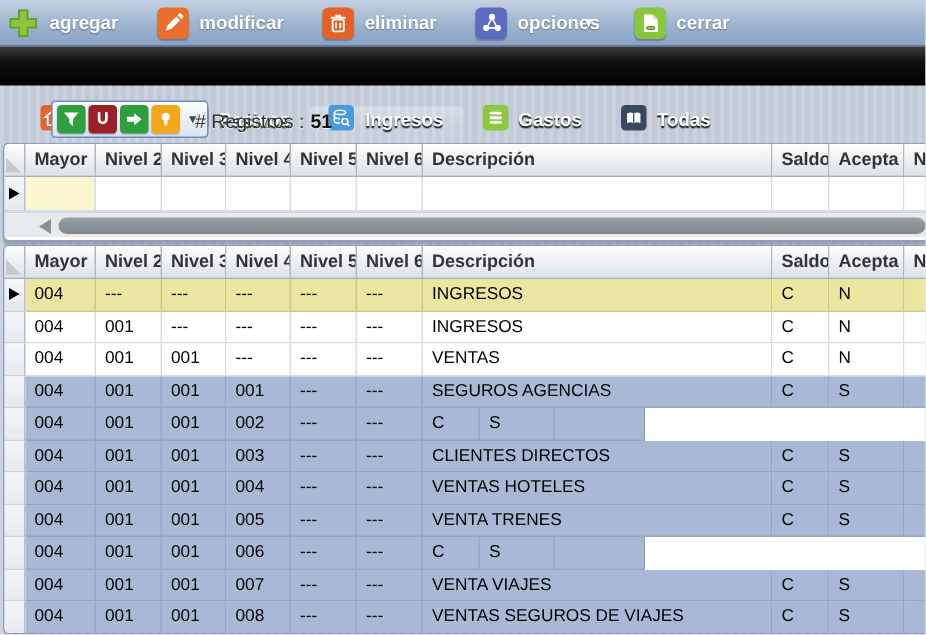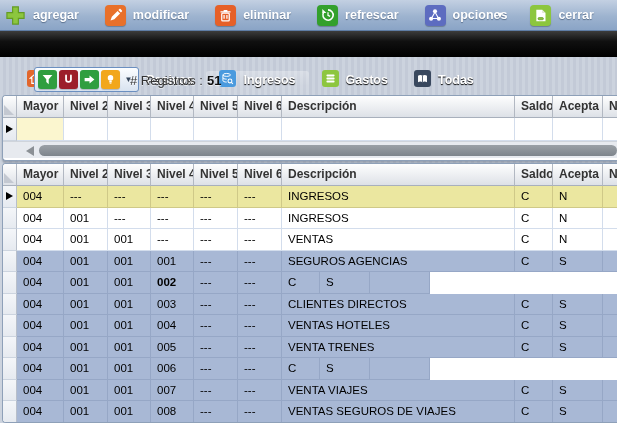--- a/index.html
+++ b/index.html
@@ -131,30 +131,20 @@
   <div class="tbtn">
     <span class="ticon" style="background:#e66028">
       <svg width="15" height="15" viewBox="0 0 18 18" fill="none" stroke="#fff" stroke-width="1.5">
           <rect x="4.5" y="6" width="9" height="9.5" rx="1.2"></rect>
           <path d="M3 4.5h12M7.5 4.5V3h3v1.5M7.3 8.5v4.5M10.7 8.5v4.5"></path>
         </svg>
     </span>
     <span class="tlabel">eliminar</span>
   </div>
 
-  <div class="tbtn">
-    <span class="ticon" style="background:#33a02c">
-      <svg width="16" height="16" viewBox="0 0 18 18" fill="none">
-          <path d="M9 3.2a5.8 5.8 0 1 1-5 2.9" stroke="#fff" stroke-width="1.8"></path>
-          <path d="M2.6 2.2v4.6h4.6z" fill="#fff"></path>
-          <path d="M9 6v3.4l2.4 1.2" stroke="#fff" stroke-width="1.4"></path>
-        </svg>
-    </span>
-    <span class="tlabel">refrescar</span>
-  </div>
 
   <div class="tbtn" style="margin-right:6px">
     <span class="ticon" style="background:#5d6cc0">
       <svg width="16" height="16" viewBox="0 0 18 18">
           <path d="M9 5.5L5 13M9 5.5L13 13M5 13h8" stroke="#fff" stroke-width="1.2" fill="none"></path>
           <circle cx="9" cy="4.8" r="2.3" fill="#fff"></circle>
           <circle cx="4.6" cy="13.2" r="2.3" fill="#fff"></circle>
           <circle cx="13.4" cy="13.2" r="2.3" fill="#fff"></circle>
         </svg>
     </span>
@@ -371,21 +361,21 @@
         <div class="gcell" style="width: 233px;">SEGUROS AGENCIAS</div>
         <div class="gcell" style="width: 38px;">C</div>
         <div class="gcell" style="width: 50px;">S</div>
         <div class="gcell" style="width: 60px;"></div>
       </div>
       <div class="grow shaded">
         <div class="ind"></div>
         <div class="gcell" style="width: 47px;">004</div>
         <div class="gcell" style="width: 44px;">001</div>
         <div class="gcell" style="width: 43px;">001</div>
-        <div class="gcell" style="width: 43px; font-weight: bold;">002</div>
+        <div class="gcell" style="width: 43px;">002</div>
         <div class="gcell" style="width: 44px;">---</div>
         <div class="gcell" style="width: 44px;">---</div>
         <div class="gcell" style="width: 38px;">C</div>
         <div class="gcell" style="width: 50px;">S</div>
         <div class="gcell" style="width: 60px;"></div>
       </div>
       <div class="grow shaded">
         <div class="ind"></div>
         <div class="gcell" style="width: 47px;">004</div>
         <div class="gcell" style="width: 44px;">001</div>

